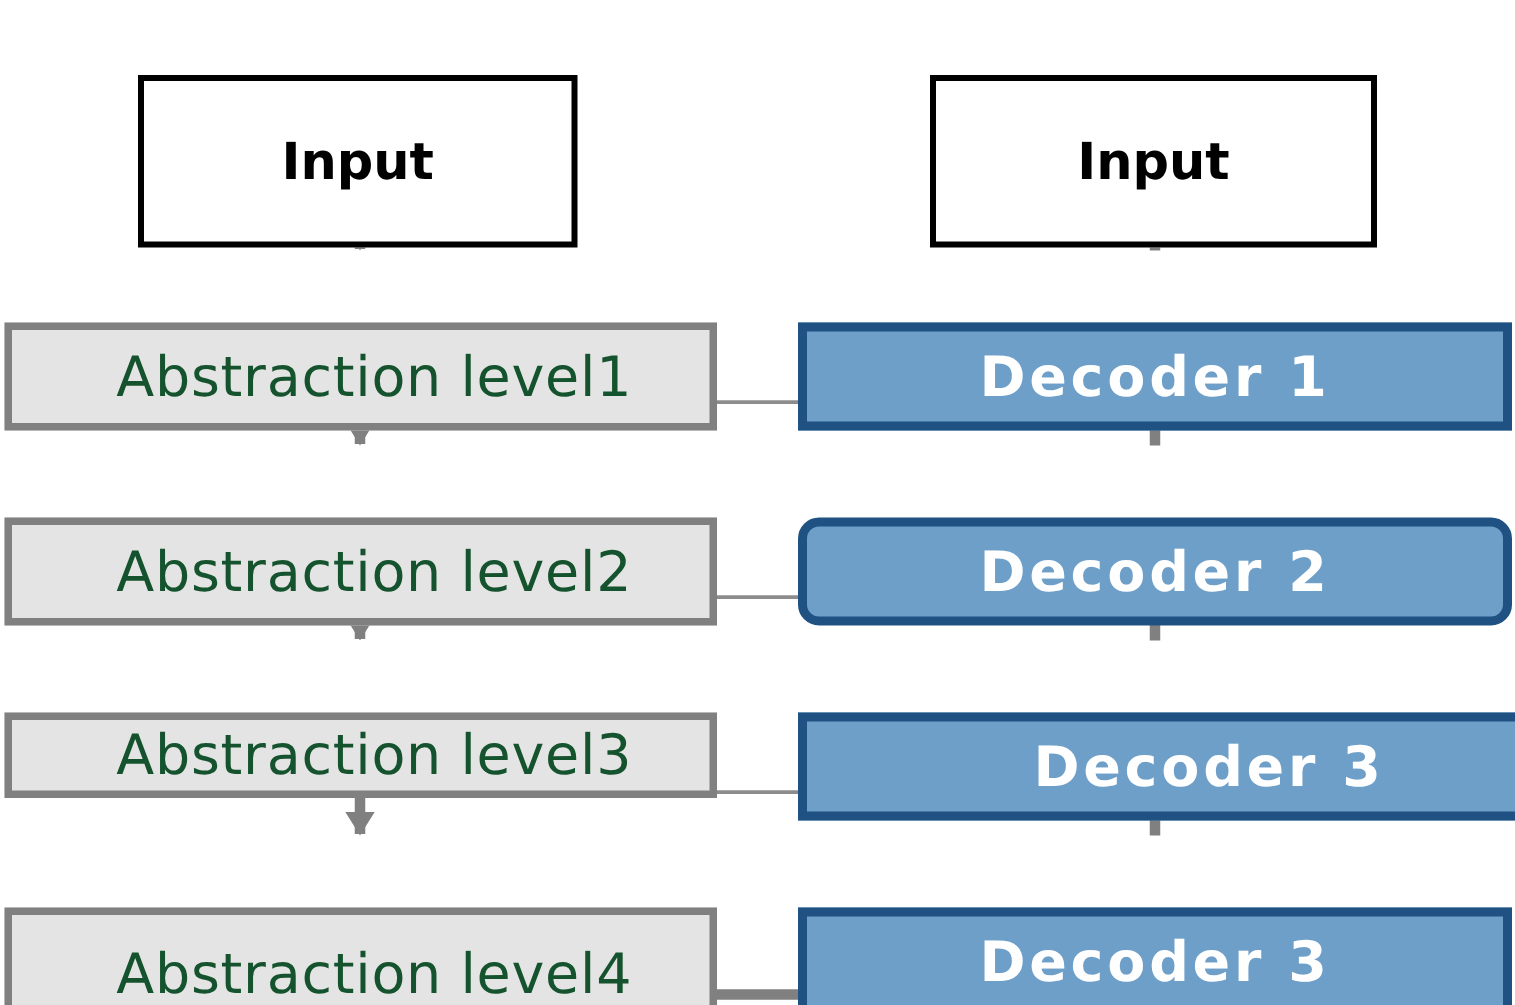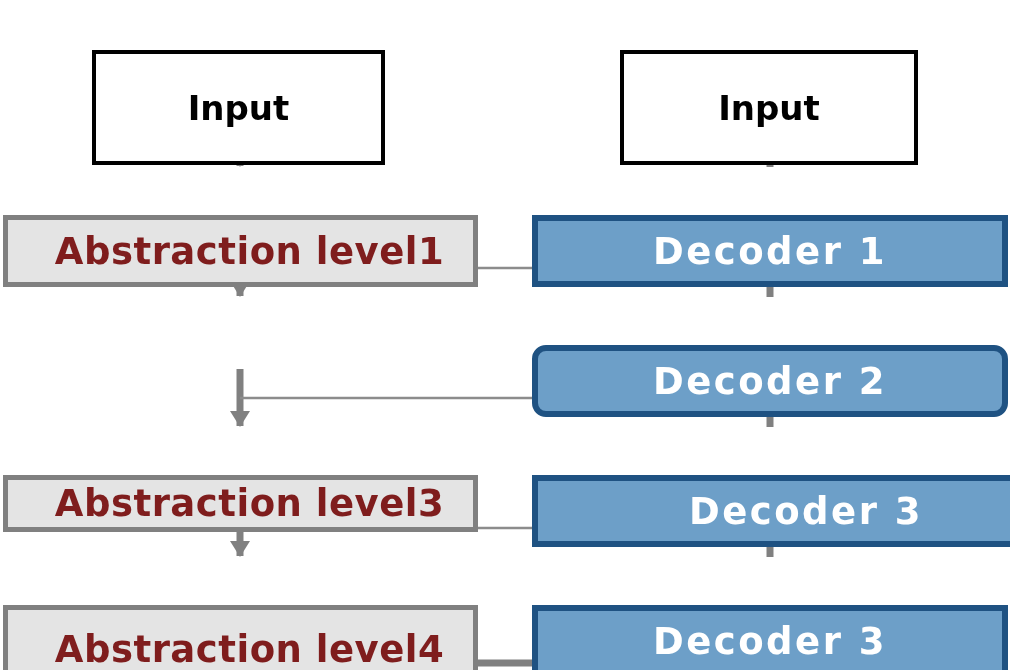--- a/index.html
+++ b/index.html
@@ -20,22 +20,22 @@
     color:#000000;
     font-weight:bold;
     font-size:34px;
     letter-spacing:0px;
   }
   .io-box .lbl{display:block;}
 
   .abs-box{
     background:#e4e4e4;
     border:5px solid #808080;
-    color:#7f1d1d;
-    font-weight:bold;
+    color:#14532d;
+    font-weight:normal;
     font-size:37px;
     letter-spacing:0.5px;
     padding-left:26px;
     padding-right:8px;
   }
 
   .dec-box{
     background:#6d9fc8;
     border:6px solid #1f5282;
     color:#ffffff;
@@ -109,20 +109,23 @@
     <span class="lbl">Input</span>
   </div>
 
   <div class="node io-box" style="left:620px;top:2px;width:298px;height:115px;">
     <span class="lbl">Input</span>
   </div>
 
   <div class="node abs-box" style="left:3px;top:167px;width:475px;height:72px;">
     <span class="lbl">Abstraction level1</span>
   </div>
+  <div class="node abs-box" style="left:3px;top:297px;width:475px;height:72px;">
+    <span class="lbl">Abstraction level2</span>
+  </div>
   <div class="node abs-box" style="left:3px;top:427px;width:475px;height:57px;">
     <span class="lbl">Abstraction level3</span>
   </div>
   <div class="node abs-box" style="left:3px;top:557px;width:475px;height:88px;">
     <span class="lbl">Abstraction level4</span>
   </div>
 
   <div class="node dec-box" style="left:532px;top:167px;width:476px;height:72px;text-align:center;">
     <span class="lbl">Decoder 1</span>
   </div>

